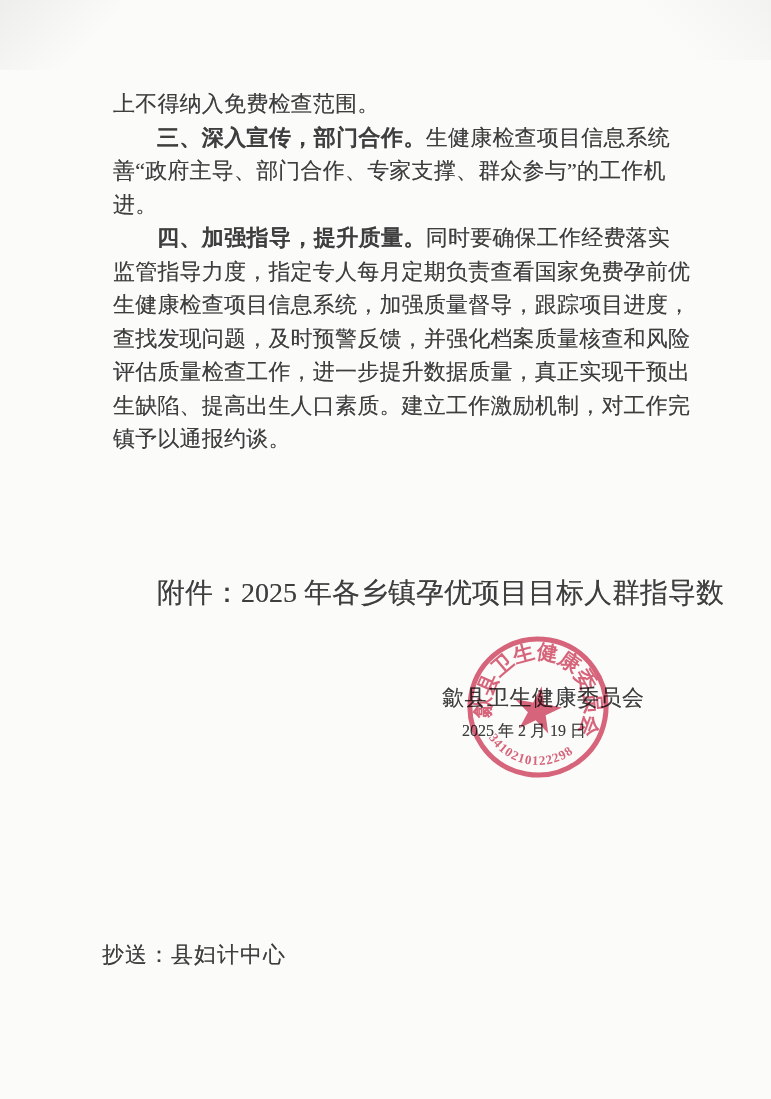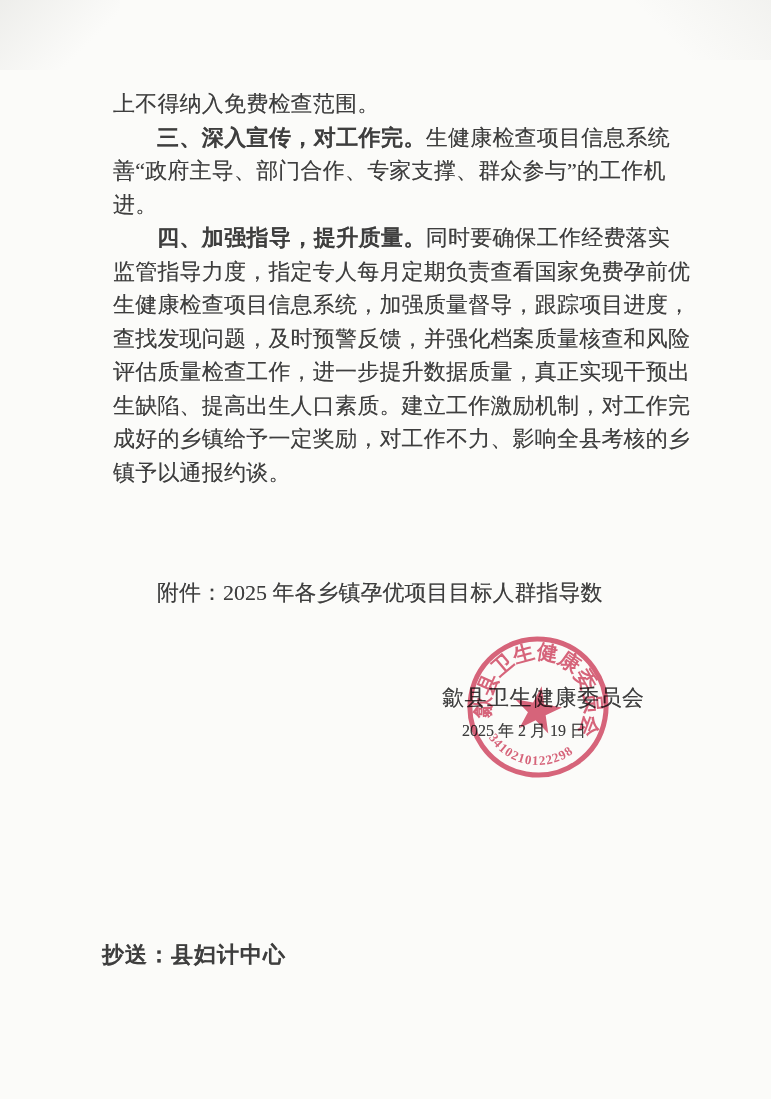--- a/index.html
+++ b/index.html
@@ -33,40 +33,39 @@
   }
   .line { height: 33.5px; }
   .line.indent { text-indent: 44px; }
   .hd {
     font-weight: bold;
     font-family: "Liberation Sans", "DejaVu Sans", sans-serif;
     letter-spacing: 0.4px;
   }
   .attachment-line {
     position: absolute; left: 157px; top: 576px;
-    font-size: 22px; line-height: 33.5px; white-space: nowrap;
+    font-size: 28px; line-height: 33.5px; white-space: nowrap;
     text-shadow: 0 0 0.6px rgba(70,70,70,0.55);
   }
   .signature-line {
     position: absolute; left: 442px; top: 681px;
     font-size: 22px; line-height: 33.5px; white-space: nowrap;
     letter-spacing: 0.5px;
     text-shadow: 0 0 0.6px rgba(70,70,70,0.55);
   }
   .date-line {
     position: absolute; left: 462px; top: 714px;
     font-size: 16px; line-height: 33.5px; white-space: nowrap;
     text-shadow: 0 0 0.6px rgba(70,70,70,0.55);
   }
   .cc-line {
     position: absolute; left: 102px; top: 938px;
     font-size: 22px; line-height: 33.5px; white-space: nowrap;
     letter-spacing: 1px;
     text-shadow: 0 0 0.6px rgba(70,70,70,0.55);
-    font-weight: bold;
   }
   .seal {
     position: absolute; left: 463px; top: 627px;
     width: 150px; height: 160px;
     mix-blend-mode: multiply;
     opacity: 0.88;
     filter: blur(0.3px);
   }
   .seal text {
     font-family: "Liberation Serif", "DejaVu Serif", serif;
@@ -74,30 +73,29 @@
   }
 </style>
 </head>
 <body>
 
 <div class="scan-shade-left"></div>
 <div class="scan-shade-right"></div>
 
 <div class="body-text">
   <div class="line"><span>上不得纳入免费检查范围。</span></div>
-  <div class="line indent"><span class="hd">三、深入宣传，对工作完。</span><span>生健康检查项目信息系统</span></div>
+  <div class="line indent"><span class="hd">三、深入宣传，部门合作。</span><span>生健康检查项目信息系统</span></div>
   <div class="line"><span>善“政府主导、部门合作、专家支撑、群众参与”的工作机</span></div>
   <div class="line"><span>进。</span></div>
   <div class="line indent"><span class="hd">四、加强指导，提升质量。</span><span>同时要确保工作经费落实</span></div>
   <div class="line"><span>监管指导力度，指定专人每月定期负责查看国家免费孕前优</span></div>
   <div class="line"><span>生健康检查项目信息系统，加强质量督导，跟踪项目进度，</span></div>
   <div class="line"><span>查找发现问题，及时预警反馈，并强化档案质量核查和风险</span></div>
   <div class="line"><span>评估质量检查工作，进一步提升数据质量，真正实现干预出</span></div>
   <div class="line"><span>生缺陷、提高出生人口素质。建立工作激励机制，对工作完</span></div>
-  <div class="line"><span>成好的乡镇给予一定奖励，对工作不力、影响全县考核的乡</span></div>
   <div class="line"><span>镇予以通报约谈。</span></div>
 </div>
 
 <div class="attachment-line">附件：2025 年各乡镇孕优项目目标人群指导数</div>
 
 <div class="signature-line">歙县卫生健康委员会</div>
 <div class="date-line">2025 年 2 月 19 日</div>
 
 <svg class="seal" viewBox="0 0 150 160" xmlns="http://www.w3.org/2000/svg">
   <g transform="rotate(10,75,80)">

